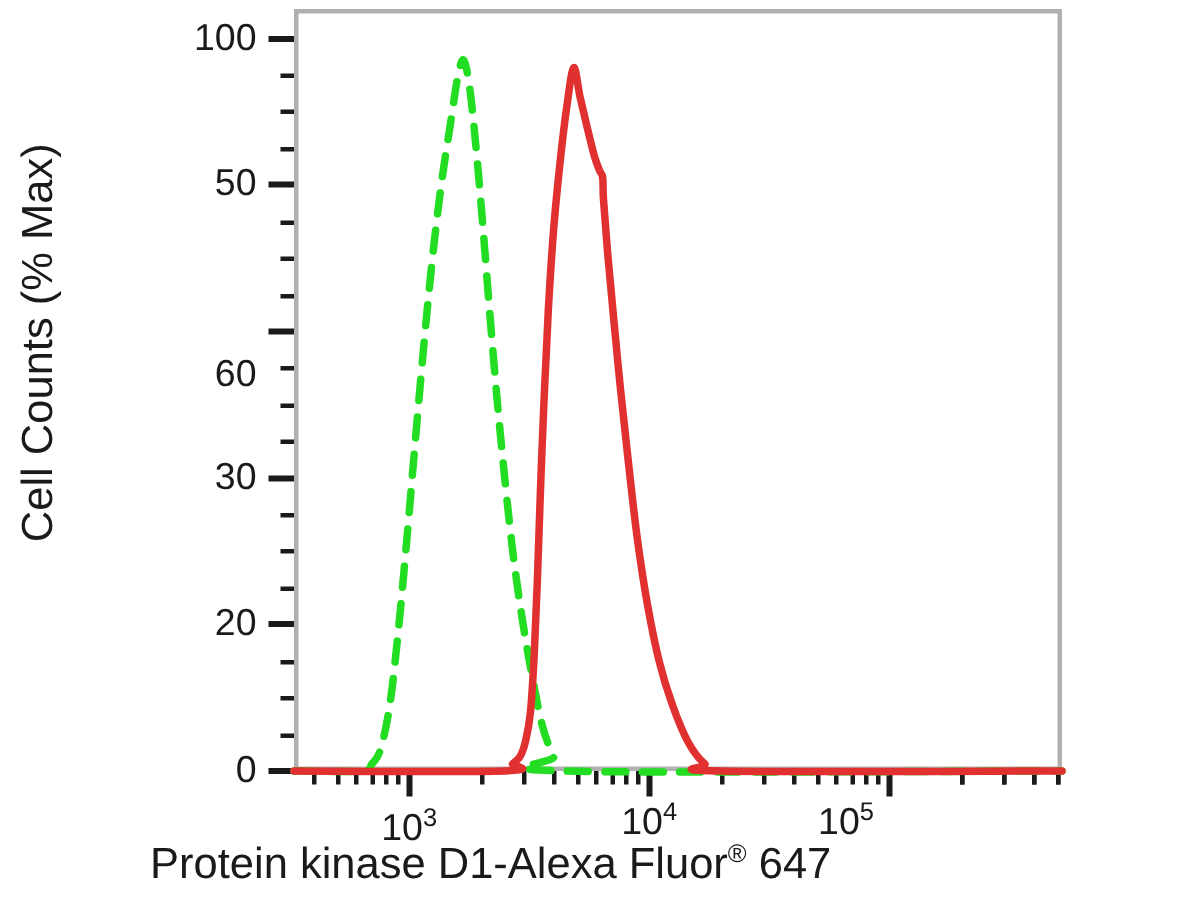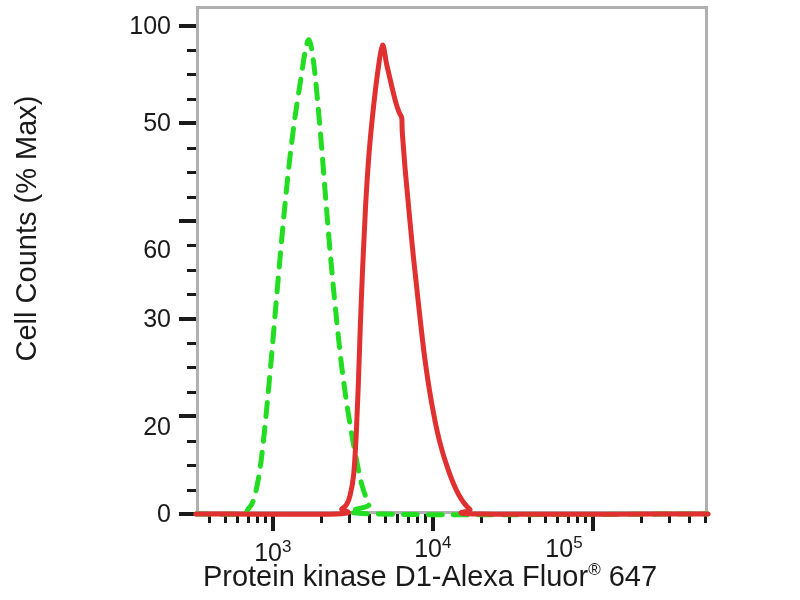--- a/index.html
+++ b/index.html
@@ -50,21 +50,21 @@
     letter-spacing: 0px;
     white-space: nowrap;
   }
 
   
   .xlabel {
     position: absolute;
     left: 100px;
     top: 560px;
     width: 660px;
-    text-align: center;
+    text-align: left;
     font-size: 29px;
     color: #1a1a1a;
     white-space: nowrap;
   }
   .xlabel sup {
     font-size: 17px;
     vertical-align: super;
     line-height: 0;
   }
 
@@ -172,21 +172,21 @@
       <div class="tick xtick-minor" style="left: 668px; top: 514px;"></div>
       <div class="tick xtick-minor" style="left: 688px; top: 514px;"></div>
       <div class="tick xtick-minor" style="left: 704px; top: 514px;"></div>
       <div class="tick xtick-minor" style="left: 640px; top: 514px;"></div>
       <div class="tick xtick-minor" style="left: 668px; top: 514px;"></div>
       <div class="tick xtick-minor" style="left: 688px; top: 514px;"></div>
       <div class="tick xtick-minor" style="left: 704px; top: 514px;"></div>
     </div>
   <div id="ticklabels-layer">
       <div class="ytick-label" style="left: 101px; top: 499px;">0</div>
-      <div class="ytick-label" style="left: 101px; top: 401.308px; margin-top: 11px;">20</div>
+      <div class="ytick-label" style="left: 101px; top: 401.308px;">20</div>
       <div class="ytick-label" style="left: 101px; top: 303.615px;">30</div>
       <div class="ytick-label" style="left: 101px; top: 205.923px; margin-top: 29px;">60</div>
       <div class="ytick-label" style="left: 101px; top: 108.231px;">50</div>
       <div class="ytick-label" style="left: 101px; top: 10.5385px;">100</div>
       <div class="xtick-label" style="left: 227.8px; top: 528px; margin-top: 10px;"><span>10</span><sup>3</sup></div>
       <div class="xtick-label" style="left: 387.8px; top: 534px;"><span>10</span><sup>4</sup></div>
       <div class="xtick-label" style="left: 519px; top: 534px;"><span>10</span><sup>5</sup></div>
     </div>
 
   <svg class="curves" id="curves" viewBox="0 0 800 600" preserveAspectRatio="none">

